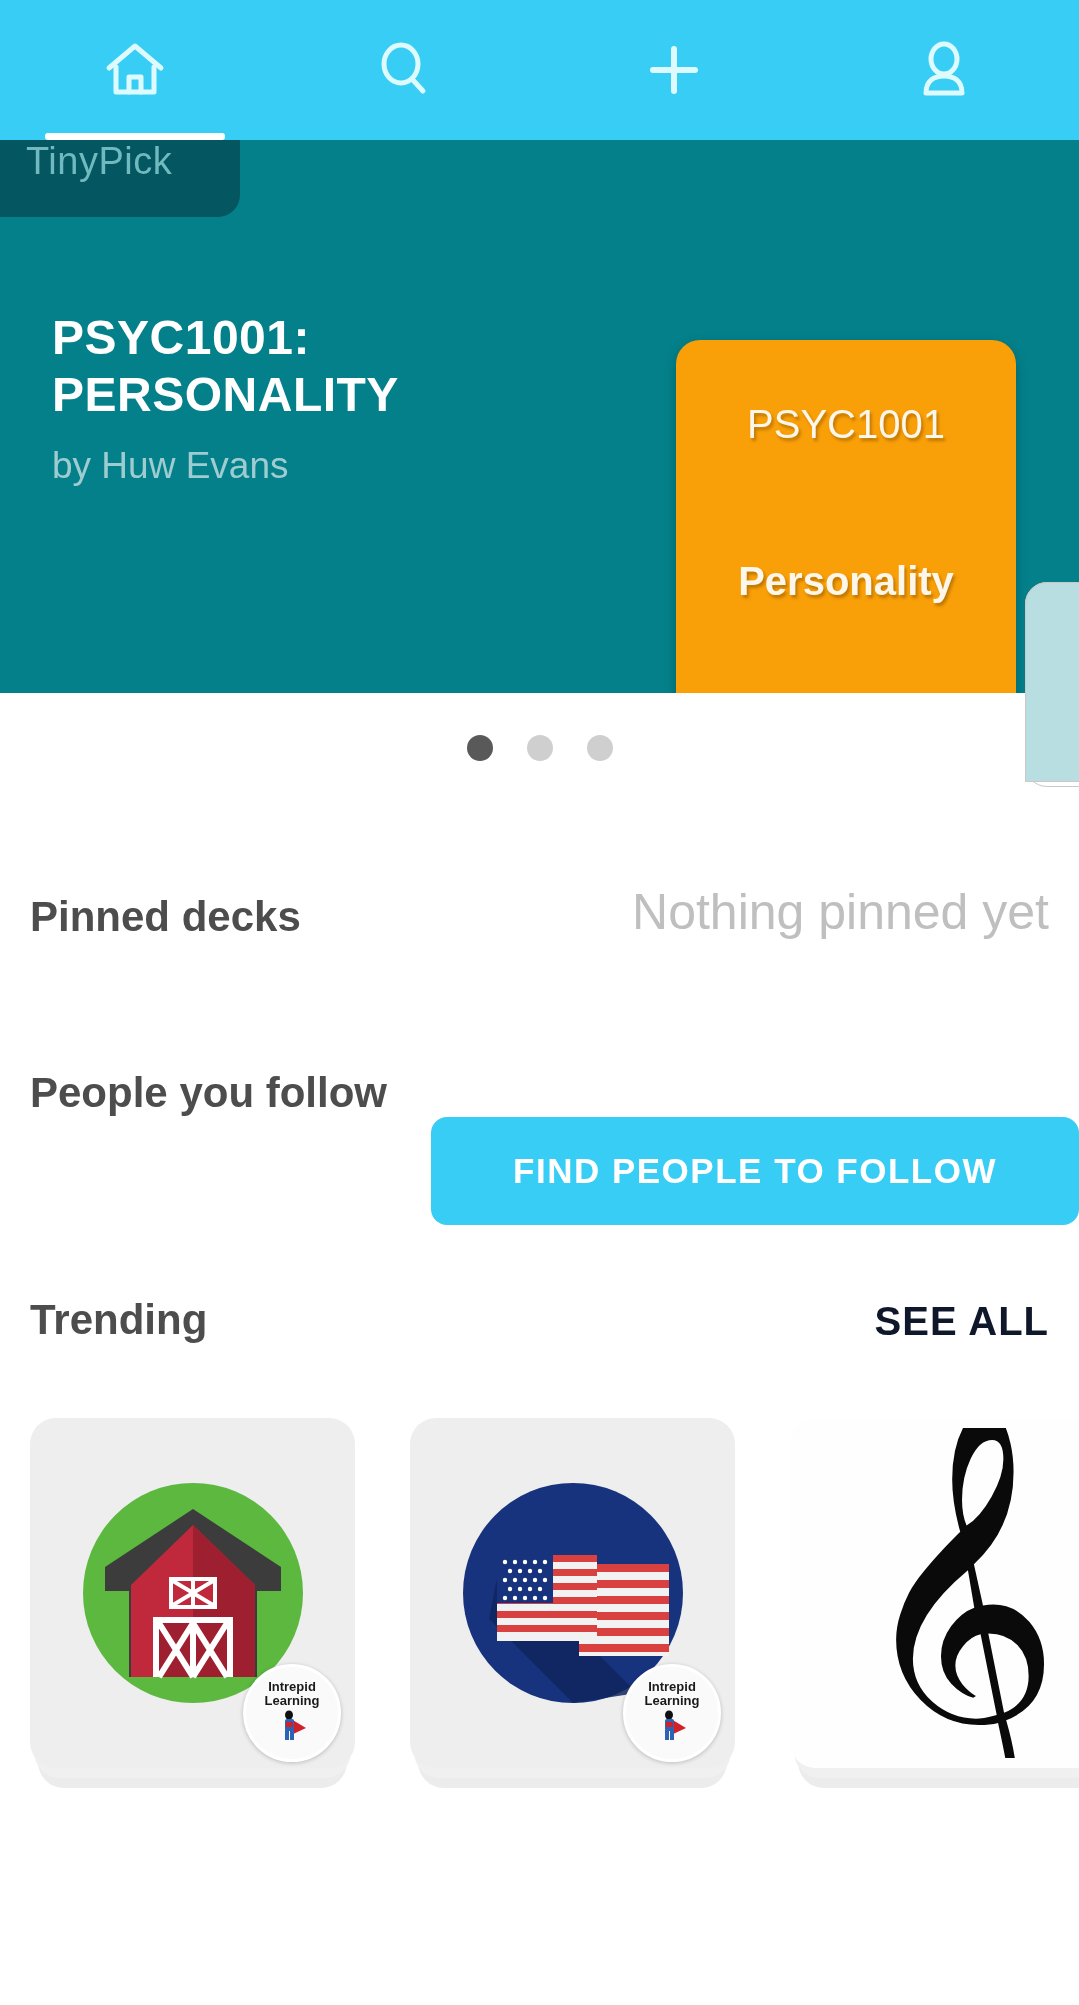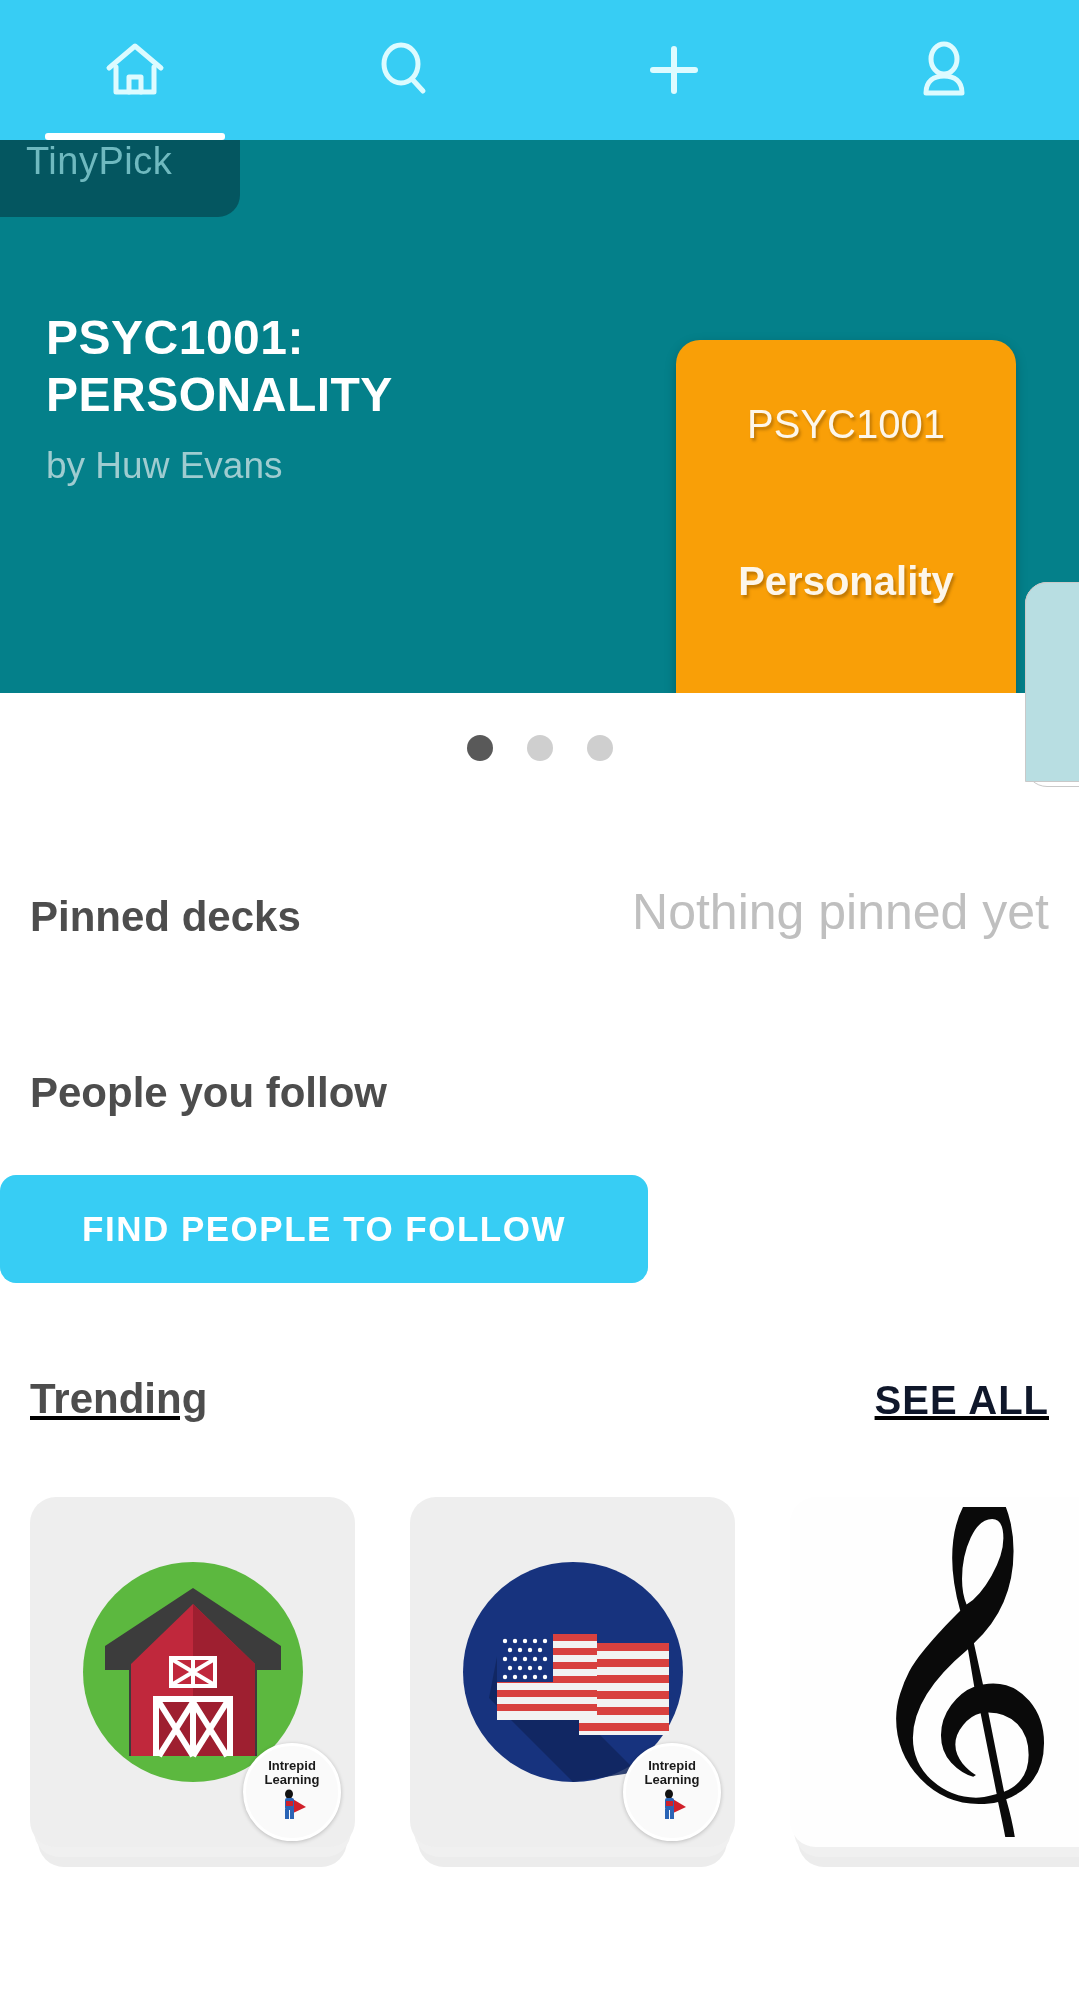--- a/index.html
+++ b/index.html
@@ -60,21 +60,21 @@
     align-items: flex-start;
     padding-left: 26px;
   }
   .tinypick-badge span {
     color: #6fb9bf;
     font-size: 38px;
     letter-spacing: 0.5px;
   }
   .hero-text {
     position: absolute;
-    left: 46px;
+    left: 52px;
     top: 170px;
     width: 470px;
   }
   .hero-title {
     color: #ffffff;
     font-size: 48px;
     font-weight: bold;
     line-height: 1.18;
     letter-spacing: 0.5px;
   }
@@ -202,38 +202,37 @@
     font-size: 40px;
     font-weight: bold;
     letter-spacing: 1px;
   }
 
   .pinned-block { margin-top: 80px; }
   .follow-block { margin-top: 128px; }
 
   .follow-btn-row {
     display: flex;
-    justify-content: flex-start;
-    margin-top: 58px;
+    justify-content: flex-end;
   }
   .follow-btn {
     background: #37cdf4;
     border: none;
     border-radius: 16px;
     width: 648px;
     height: 108px;
     color: #ffffff;
     font-size: 35px;
     font-weight: bold;
     letter-spacing: 1.5px;
     cursor: pointer;
     font-family: "Liberation Sans", sans-serif;
   }
 
-  .trending-block { margin-top: 92px; text-decoration: underline; }
+  .trending-block { margin-top: 71px; }
 
   
   .trending-row {
     display: flex;
     gap: 55px;
     padding-left: 30px;
     margin-top: 74px;
   }
   .tcard-wrap {
     position: relative;

